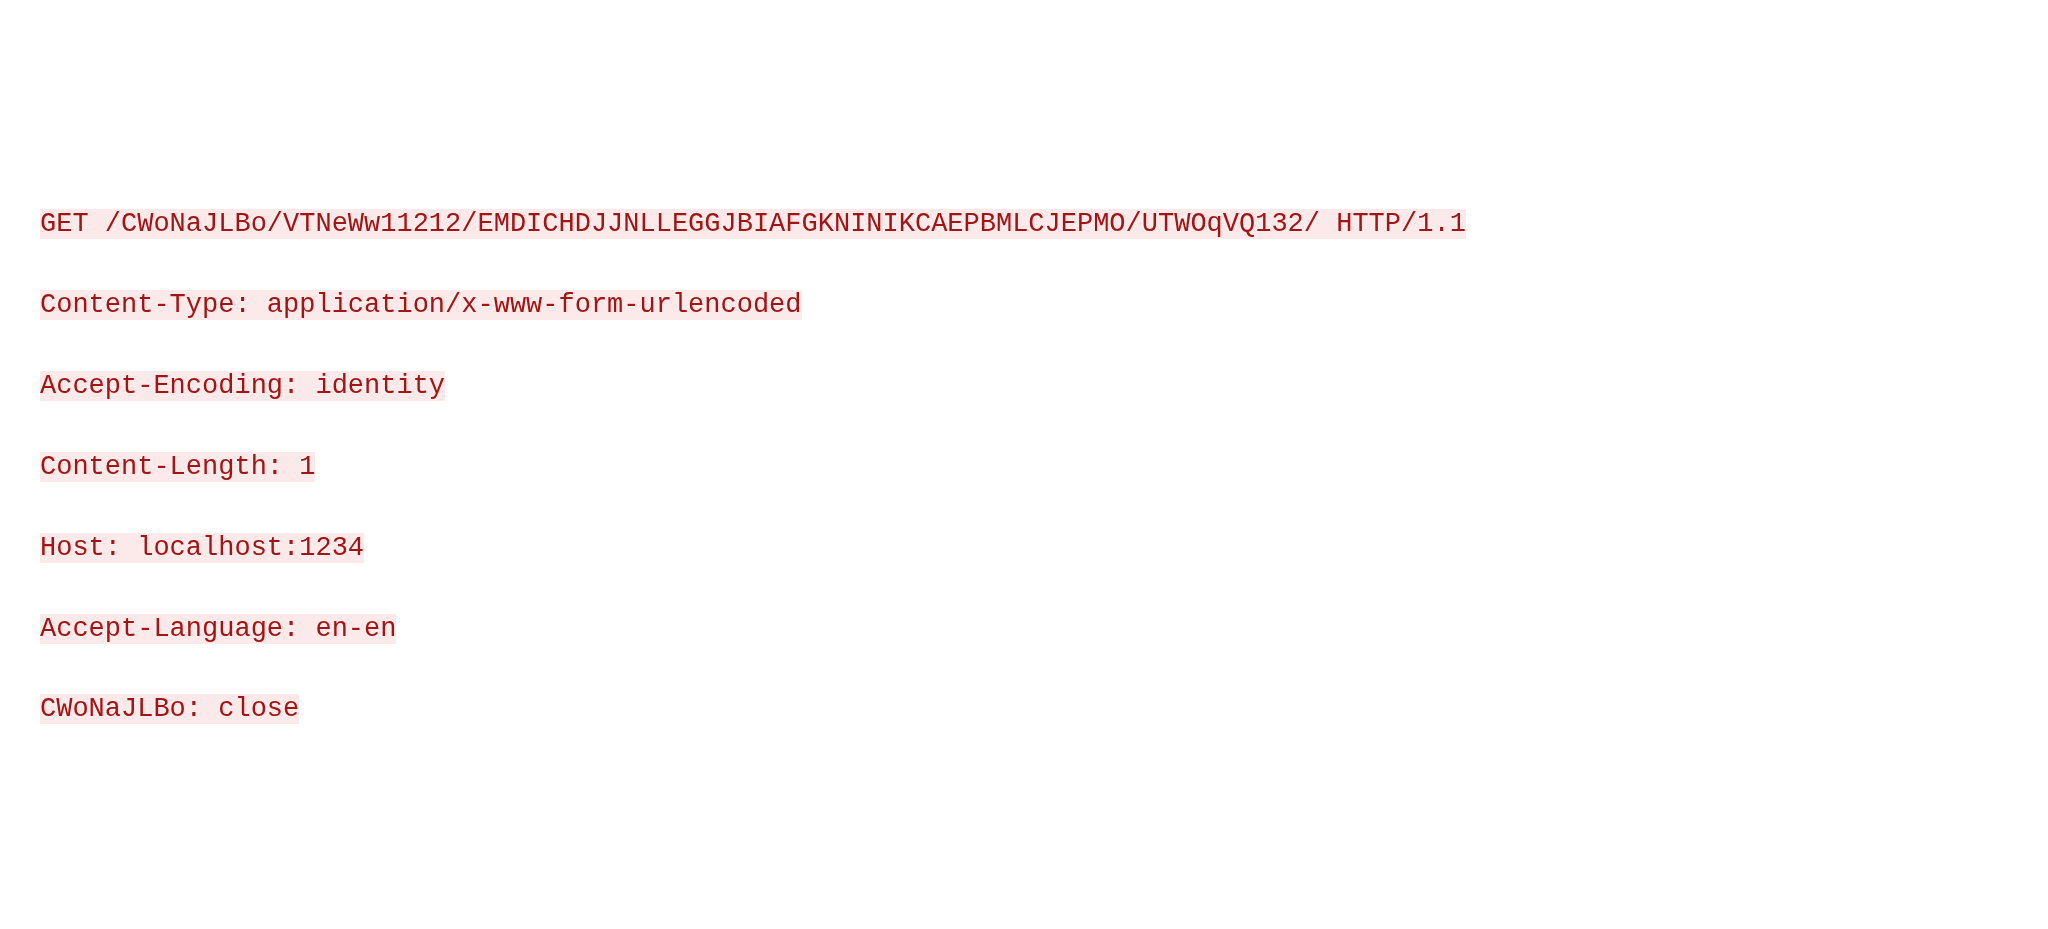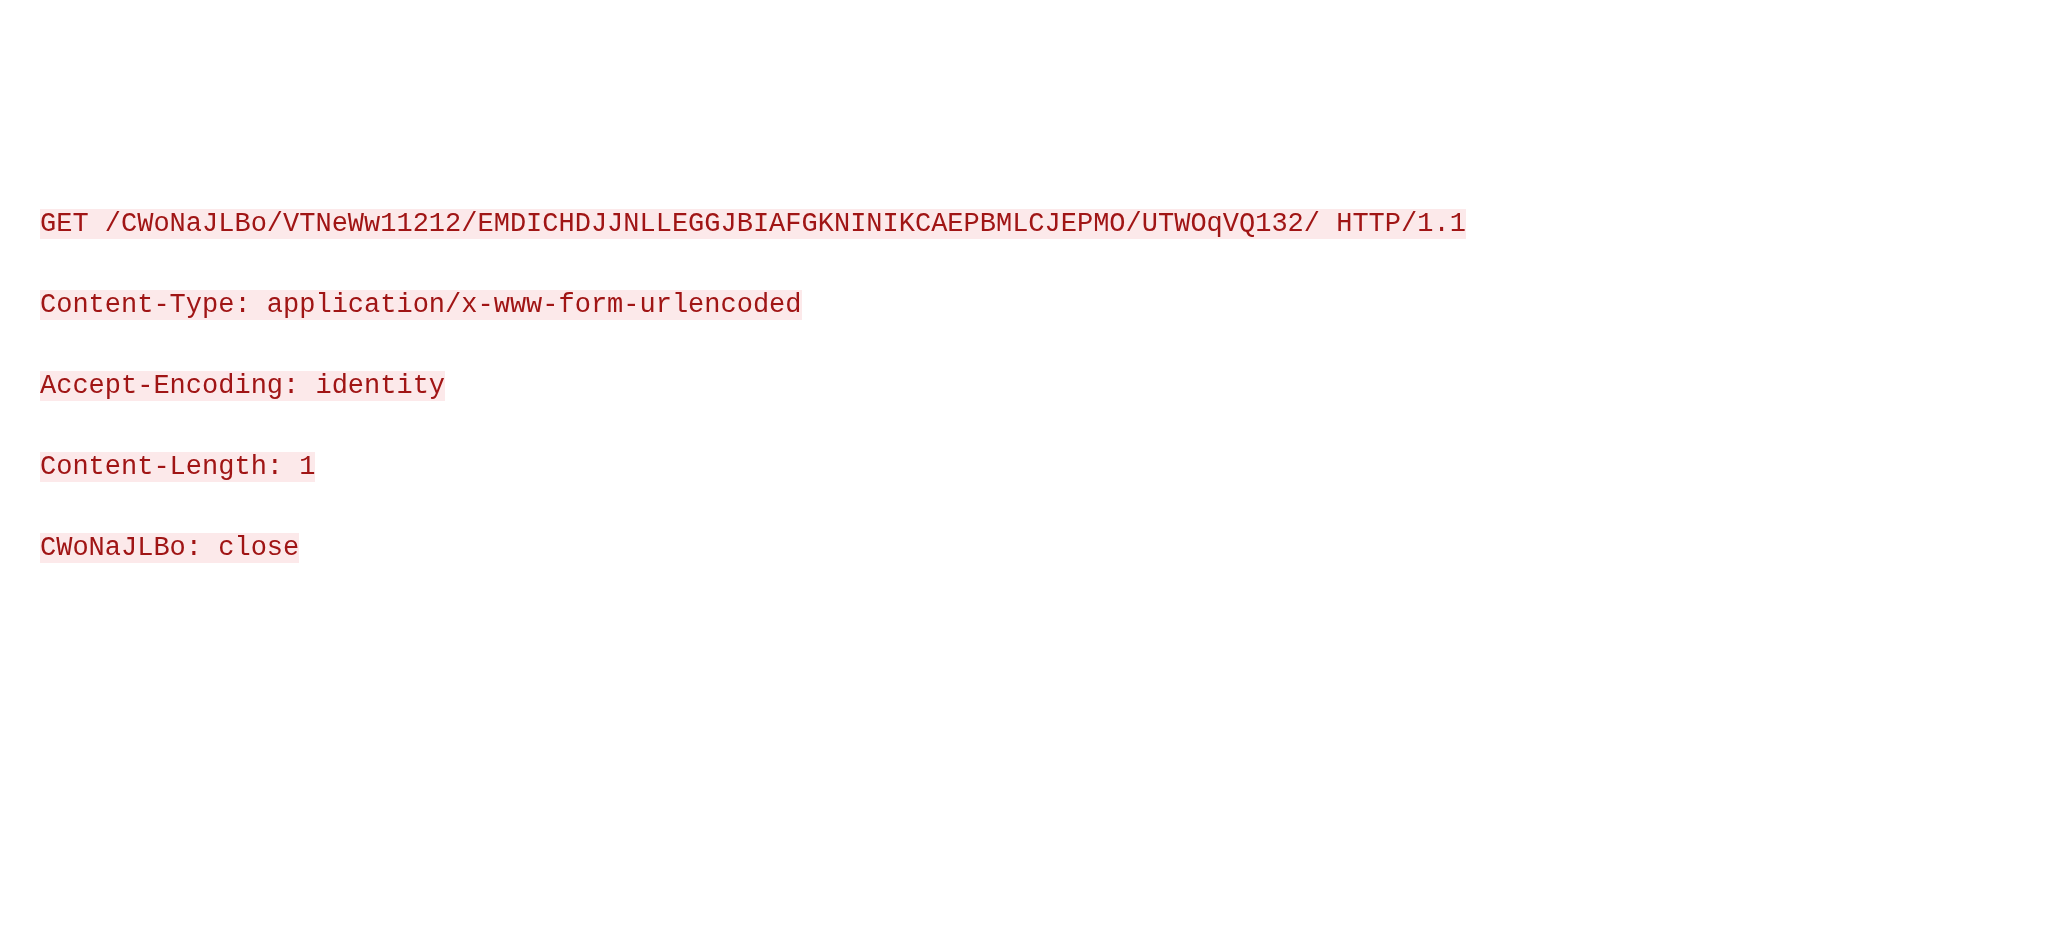--- a/index.html
+++ b/index.html
@@ -28,20 +28,22 @@
 </head>
 <body>
 
 
 
 <div>
 <span class="block request-line"><span class="request-hl">GET /CWoNaJLBo/VTNeWw11212/EMDICHDJJNLLEGGJBIAFGKNINIKCAEPBMLCJEPMO/UTWOqVQ132/ HTTP/1.1</span></span>
 <span class="block request-line"><span class="request-hl">Content-Type: application/x-www-form-urlencoded</span></span>
 <span class="block request-line"><span class="request-hl">Accept-Encoding: identity</span></span>
 <span class="block request-line"><span class="request-hl">Content-Length: 1</span></span>
+<span class="block request-line"><span class="request-hl">Host: localhost:1234</span></span>
+<span class="block request-line"><span class="request-hl">Accept-Language: en-en</span></span>
 <span class="block request-line"><span class="request-hl">CWoNaJLBo: close</span></span>
 </div>
 
 
 
 
 
 
 
 

